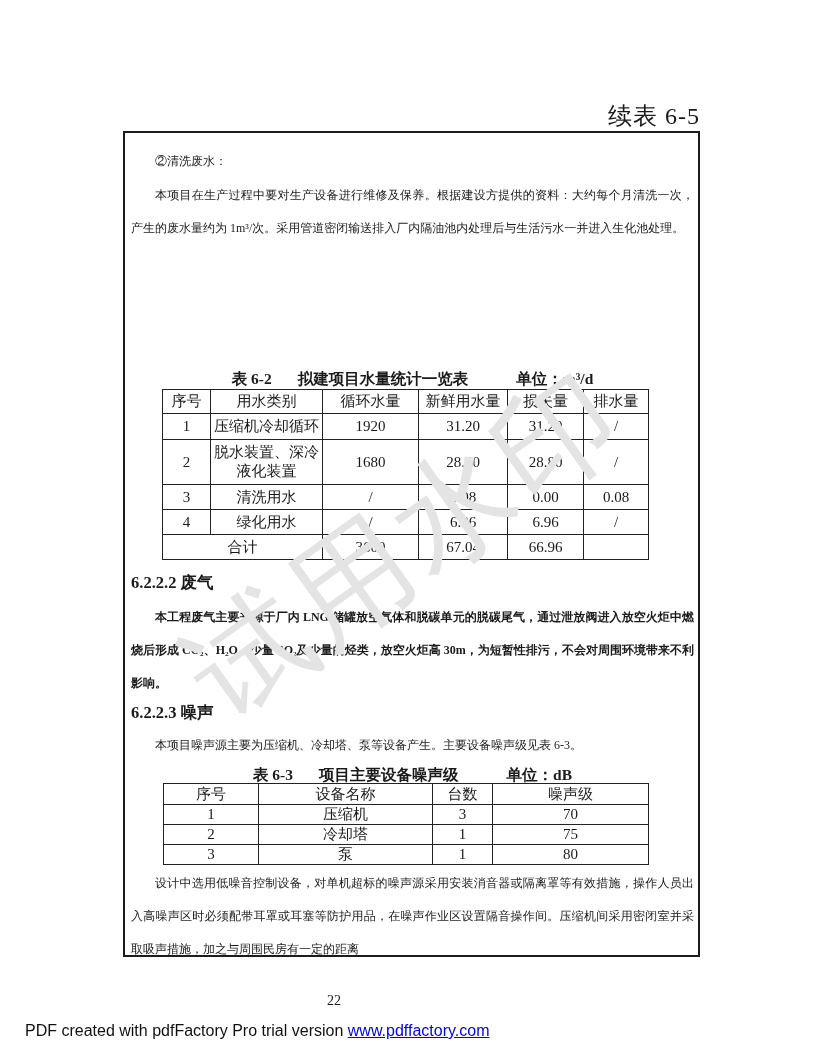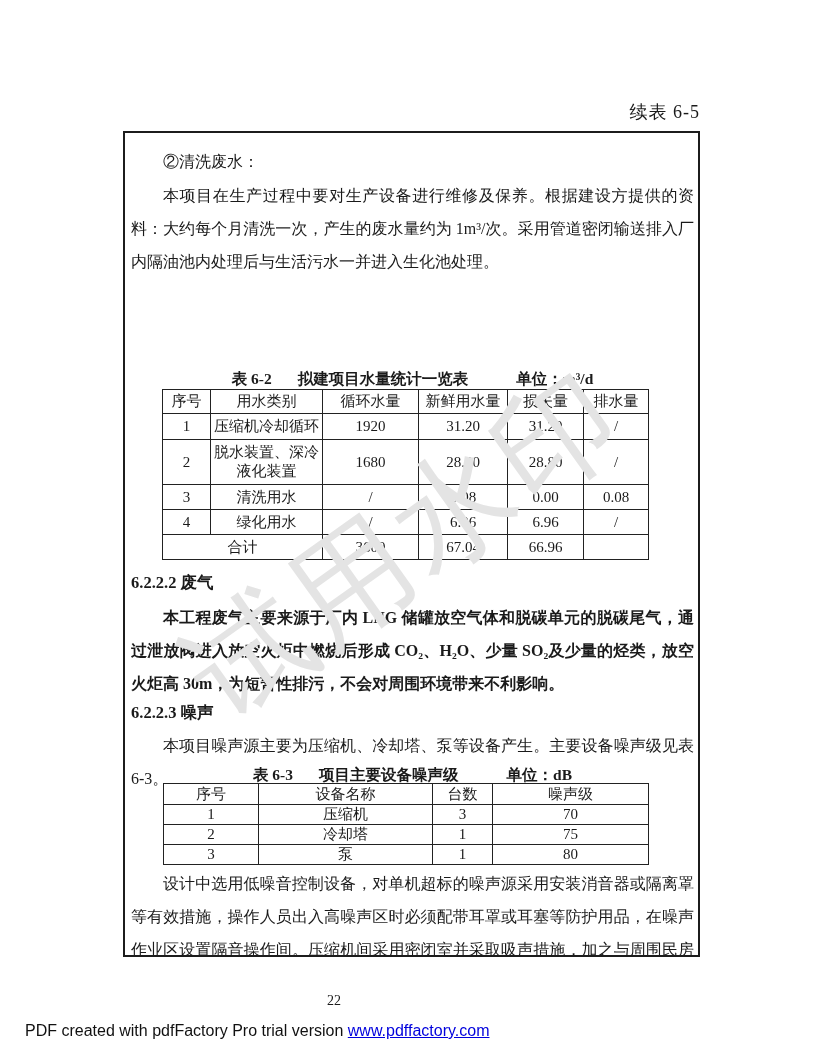--- a/index.html
+++ b/index.html
@@ -3,27 +3,27 @@
 <meta charset="utf-8">
 <style>
   html,body{margin:0;padding:0;}
   body{
     width:816px;height:1056px;position:relative;background:#ffffff;
     font-family:"Liberation Serif","DejaVu Serif",serif;
     color:#1a1a1a;overflow:hidden;
   }
   .cont-label{
     position:absolute;top:100px;right:116px;
-    font-size:18px;letter-spacing:1px;
+    font-size:24px;letter-spacing:1px;
   }
   .doc-box{
     position:absolute;left:123px;top:131px;width:573px;height:822px;
     border:2px solid #1c1c1c;overflow:hidden;
   }
-  .blk{position:absolute;left:6px;width:563px;font-size:16px;line-height:33px;}
+  .blk{position:absolute;left:6px;width:563px;font-size:12px;line-height:33px;}
   .just{text-align:justify;text-indent:2em;}
   .indent2{text-indent:2em;}
   .heading{font-weight:bold;font-size:16.5px;line-height:24px;}
   .tbl-caption{
     position:absolute;left:6px;width:563px;height:20px;
     display:flex;justify-content:center;align-items:center;gap:26px;
     font-weight:bold;font-size:15.5px;line-height:20px;
   }
   .tbl-caption .unit{margin-left:22px;}
   table{border-collapse:collapse;table-layout:fixed;}

